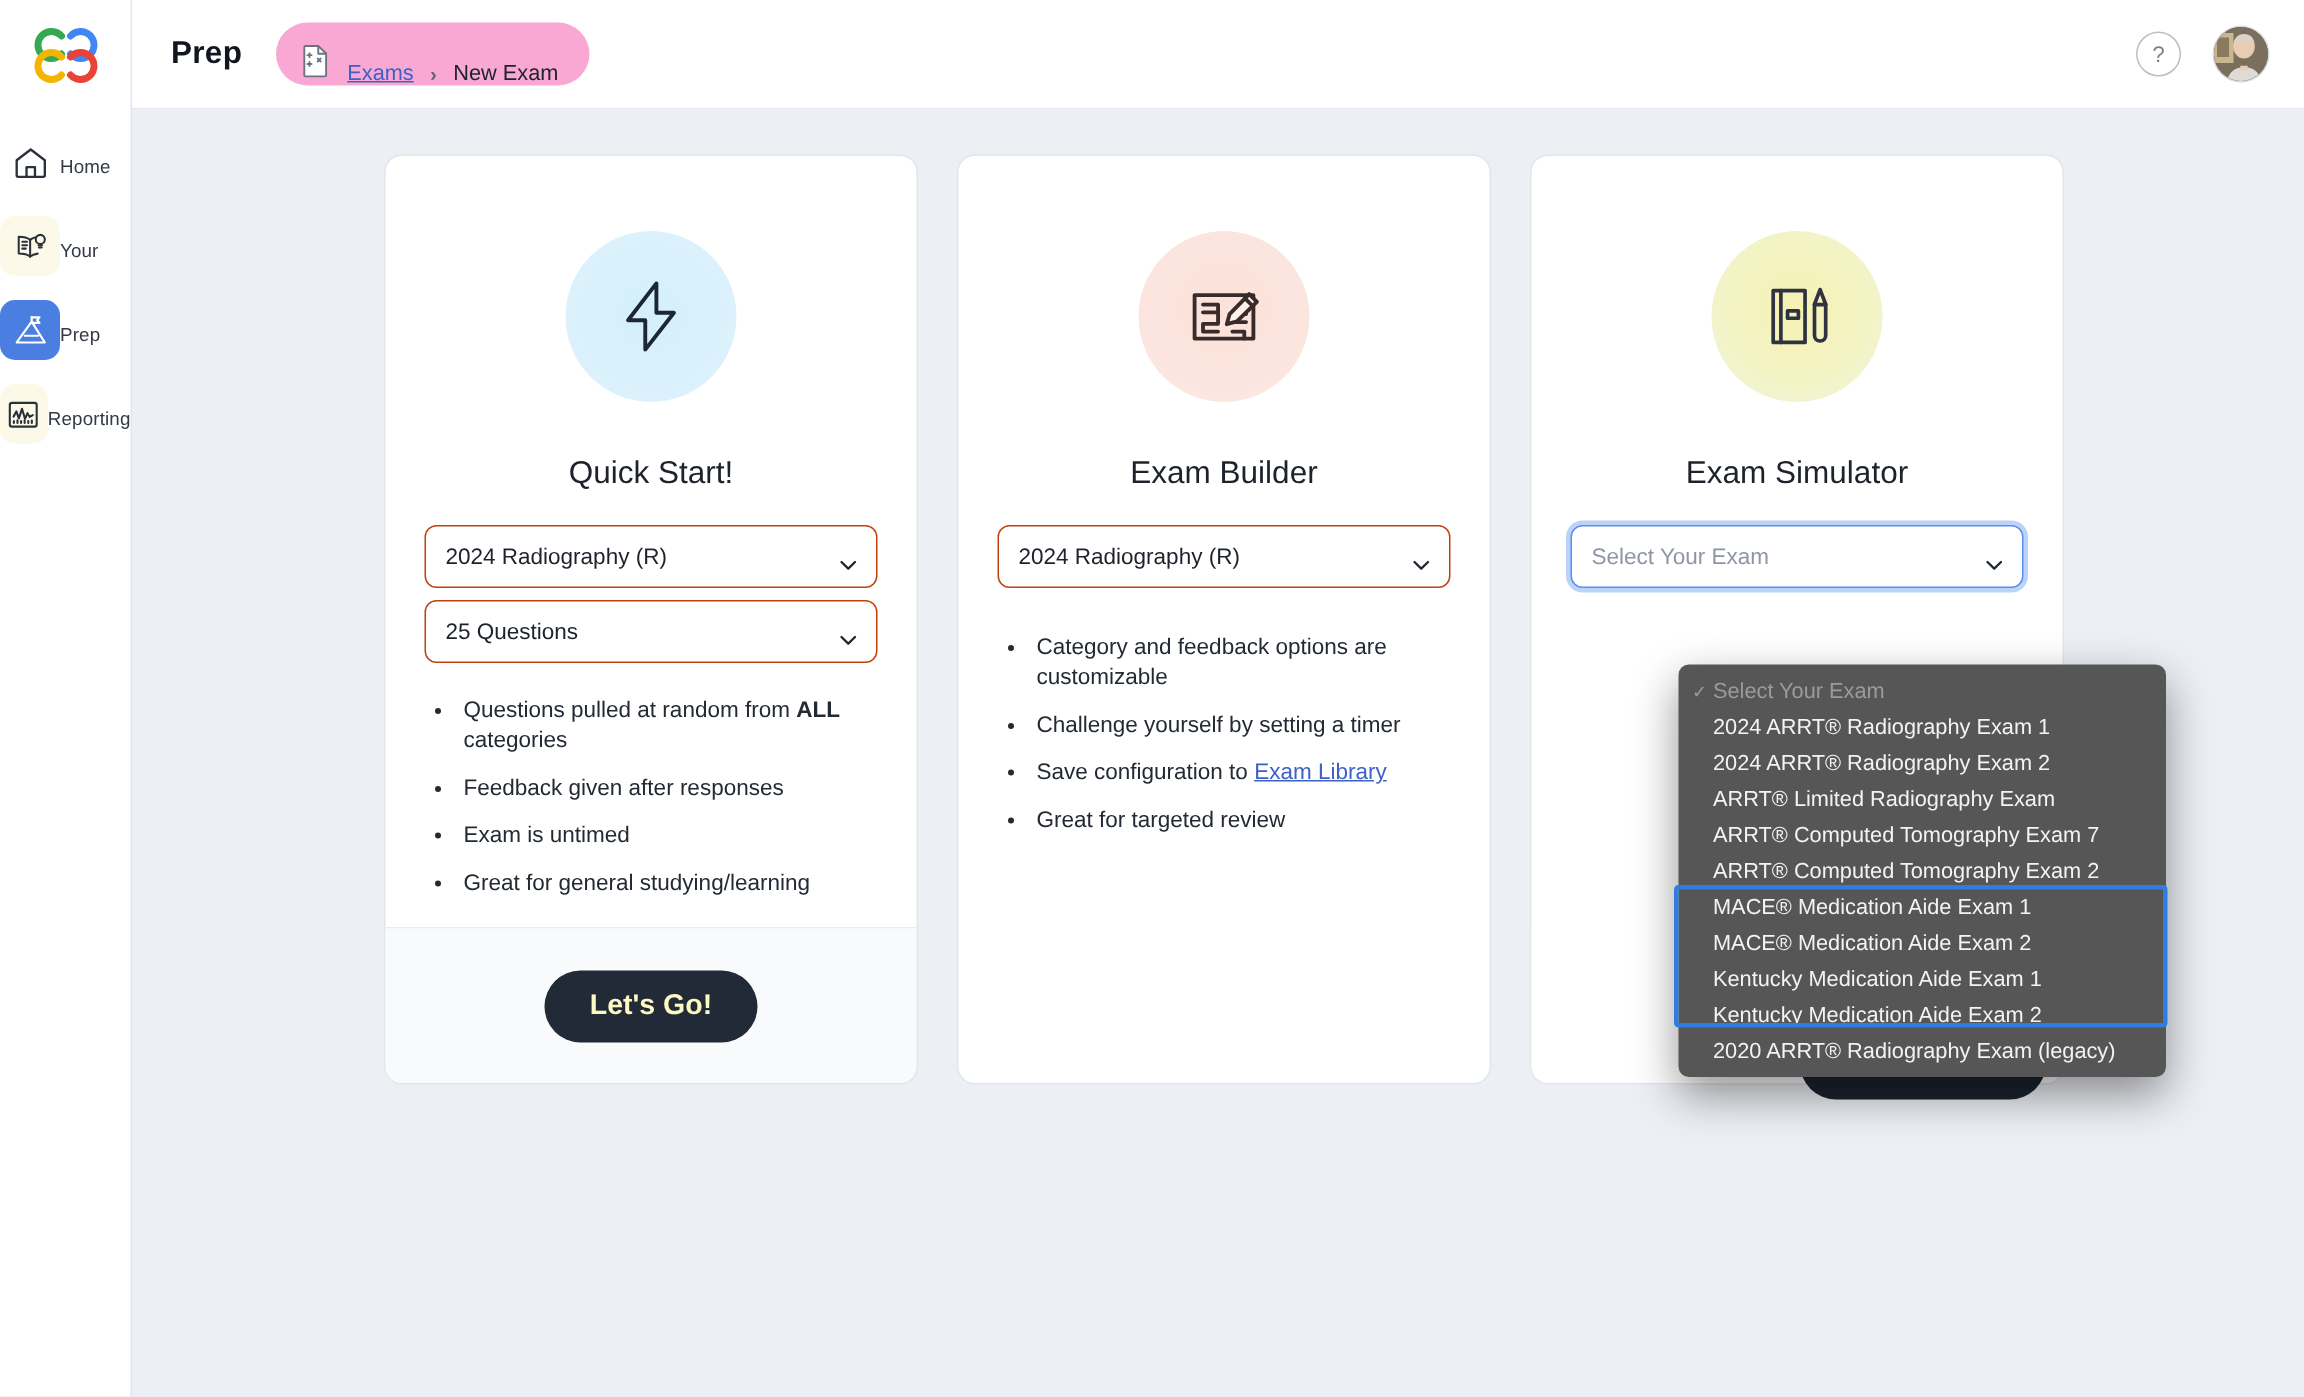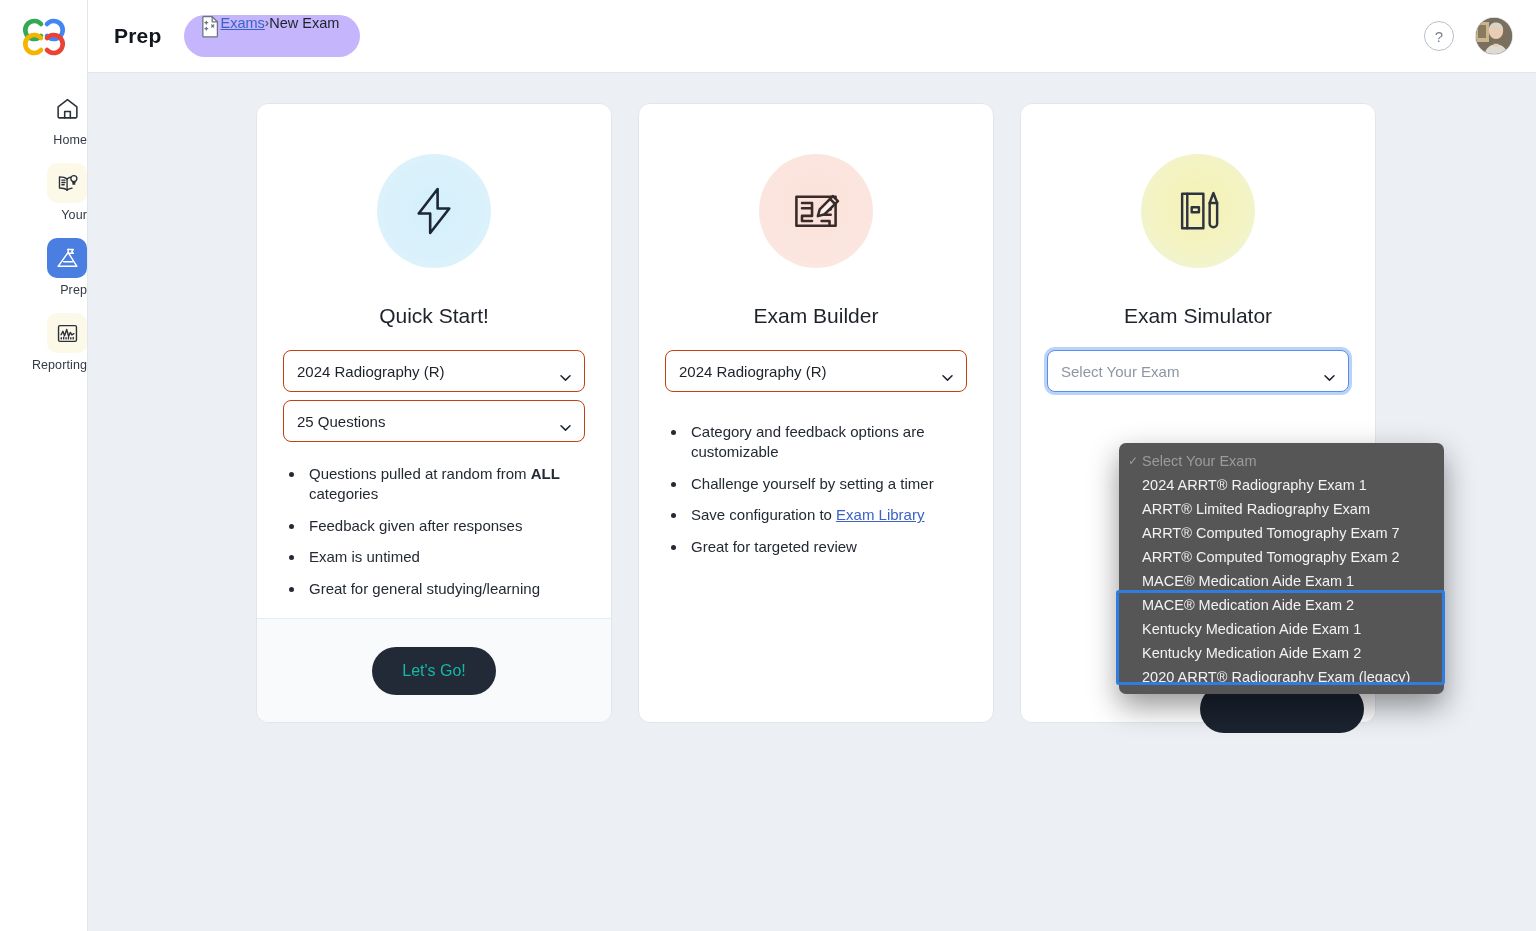--- a/index.html
+++ b/index.html
@@ -13,21 +13,21 @@
 
   
   .rail {
     position: absolute; left: 0; top: 0; width: 88px; height: 931px;
     background: #ffffff; border-right: 1px solid #e3e7ed;
     display: flex; flex-direction: column; align-items: center;
   }
   .logo { width: 54px; height: 54px; margin-top: 10px; position: relative; }
   .nav { margin-top: 18px; width: 100%; display:flex; flex-direction:column; align-items:center; }
   .nav-item {
-    width: 100%; display: flex; flex-direction: column; align-items: flex-end;
+    width: 100%; display: flex; flex-direction: row; align-items: center;
     padding: 6px 0 10px 0; cursor: pointer; text-decoration: none;
   }
   .nav-ico {
     width: 40px; height: 40px; border-radius: 10px;
     display: flex; align-items: center; justify-content: center;
     background: transparent;
   }
   .nav-ico.tint { background: #fdf9e9; }
   .nav-ico.active { background: #4a7ee0; }
   .nav-label {
@@ -35,22 +35,22 @@
   }
 
   
   .topbar {
     position: absolute; left: 88px; top: 0; width: 1448px; height: 73px;
     background: #fff; border-bottom: 1px solid #e3e7ed;
     display: flex; align-items: center; padding: 0 24px 0 26px;
   }
   .app-title { font-size: 21px; font-weight: 700; color: #11161f; letter-spacing: .2px; }
   .crumb {
-    margin-left: 22px; height: 42px; border-radius: 21px; background: #c4b5fd;
-    display: flex; align-items: flex-start; padding: 0 21px 0 16px;
+    margin-left: 22px; height: 42px; border-radius: 21px; background: #f9a8d4;
+    display: flex; align-items: flex-end; gap: 11px; padding: 0 21px 0 16px;
   }
   .crumb-link {
     font-size: 14.5px; color: #3b62c4; text-decoration: underline; cursor: pointer;
   }
   .crumb-sep { color: #5b6474; font-size: 13px; font-weight: 700; }
   .crumb-cur { font-size: 14.5px; color: #1d222b; }
   .topbar-right { margin-left: auto; display: flex; align-items: center; gap: 22px; }
   .help-btn {
     width: 30px; height: 30px; border-radius: 50%;
     border: 1.4px solid #b9bfc9; background: #fff; color: #7a828f;
@@ -112,22 +112,22 @@
   ul.bullets li b { font-weight: 700; }
   ul.bullets li a { color: #3b62c4; text-decoration: underline; cursor: pointer; }
 
   .card-footer {
     border-top: 1px solid #e7eaef; background: #f9fafc;
     border-radius: 0 0 12px 12px;
     height: 104px; display: flex; align-items: center; justify-content: center;
   }
   .card-footer.plain { background:#fff; border-top: none; }
   .cta {
-    background: #222a38; color: #14b8a6; border: none; border-radius: 24px;
-    height: 48px; padding: 0 30px; font-size: 16px; font-weight: 400;
+    background: #222a38; color: #fef9c3; border: none; border-radius: 24px;
+    height: 48px; padding: 0 30px; font-size: 19px; font-weight: 700;
     cursor: pointer; font-family: "Liberation Sans", sans-serif;
   }
 
   
   .grow { flex: 1; }
 
   
   .dropdown {
     position: absolute; left: 1031px; top: 370px; width: 325px;
     background: #565656; border-radius: 7px;
@@ -361,20 +361,21 @@
     </section>
 
     <div class="sim-btn-peek"></div>
 
     <div class="dropdown">
       <div class="dd-item dimmed">
         <span class="dd-check">✓</span>
         <span>Select Your Exam</span>
       </div>
       <div class="dd-item">2024 ARRT® Radiography Exam 1</div>
+      <div class="dd-item">2024 ARRT® Radiography Exam 2</div>
       <div class="dd-item">ARRT® Limited Radiography Exam</div>
       <div class="dd-item">ARRT® Computed Tomography Exam 7</div>
       <div class="dd-item">ARRT® Computed Tomography Exam 2</div>
       <div class="dd-item">MACE® Medication Aide Exam 1</div>
       <div class="dd-item">MACE® Medication Aide Exam 2</div>
       <div class="dd-item">Kentucky Medication Aide Exam 1</div>
       <div class="dd-item">Kentucky Medication Aide Exam 2</div>
       <div class="dd-item">2020 ARRT® Radiography Exam (legacy)</div>
       <div class="dd-highlight"></div>
     </div>

